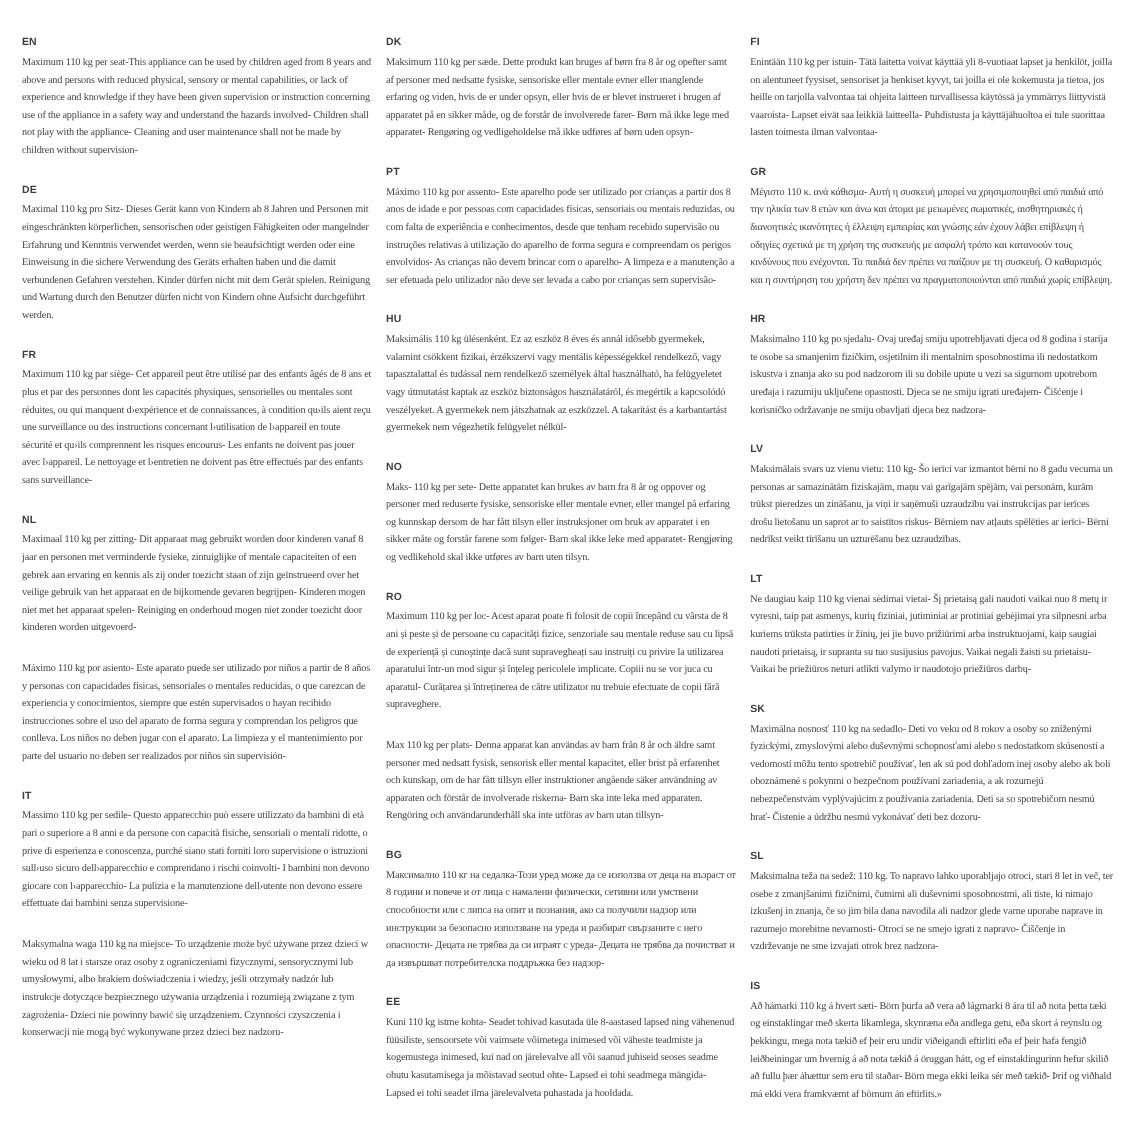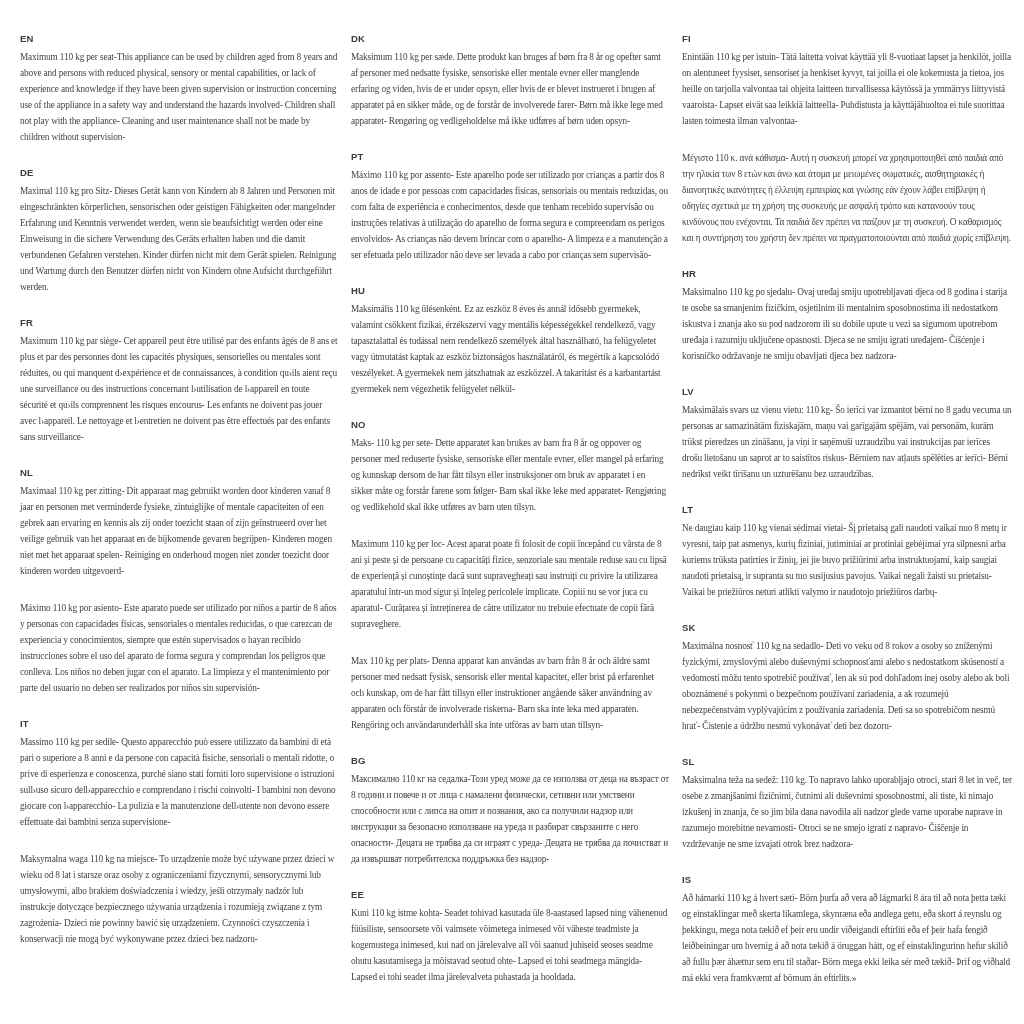--- a/index.html
+++ b/index.html
@@ -86,20 +86,21 @@
     </section>
     <section class="lang-section">
       <h2 class="lang-code">HU</h2>
       <p class="lang-text">Maksimális 110 kg ülésenként. Ez az eszköz 8 éves és annál idősebb gyermekek, valamint csökkent fizikai, érzékszervi vagy mentális képességekkel rendelkező, vagy tapasztalattal és tudással nem rendelkező személyek által használható, ha felügyeletet vagy útmutatást kaptak az eszköz biztonságos használatáról, és megértik a kapcsolódó veszélyeket. A gyermekek nem játszhatnak az eszközzel. A takarítást és a karbantartást gyermekek nem végezhetik felügyelet nélkül-</p>
     </section>
     <section class="lang-section">
       <h2 class="lang-code">NO</h2>
       <p class="lang-text">Maks- 110 kg per sete- Dette apparatet kan brukes av barn fra 8 år og oppover og personer med reduserte fysiske, sensoriske eller mentale evner, eller mangel på erfaring og kunnskap dersom de har fått tilsyn eller instruksjoner om bruk av apparatet i en sikker måte og forstår farene som følger- Barn skal ikke leke med apparatet- Rengjøring og vedlikehold skal ikke utføres av barn uten tilsyn.</p>
     </section>
     <section class="lang-section">
+      <h2 class="lang-code">RO</h2>
       <p class="lang-text">Maximum 110 kg per loc- Acest aparat poate fi folosit de copii începând cu vârsta de 8 ani și peste și de persoane cu capacități fizice, senzoriale sau mentale reduse sau cu lipsă de experiență și cunoștințe dacă sunt supravegheați sau instruiți cu privire la utilizarea aparatului într-un mod sigur și înțeleg pericolele implicate. Copiii nu se vor juca cu aparatul- Curățarea și întreținerea de către utilizator nu trebuie efectuate de copii fără supraveghere.</p>
     </section>
     <section class="lang-section">
       <p class="lang-text">Max 110 kg per plats- Denna apparat kan användas av barn från 8 år och äldre samt personer med nedsatt fysisk, sensorisk eller mental kapacitet, eller brist på erfarenhet och kunskap, om de har fått tillsyn eller instruktioner angående säker användning av apparaten och förstår de involverade riskerna- Barn ska inte leka med apparaten. Rengöring och användarunderhåll ska inte utföras av barn utan tillsyn-</p>
     </section>
     <section class="lang-section">
       <h2 class="lang-code">BG</h2>
       <p class="lang-text">Максимално 110 кг на седалка-Този уред може да се използва от деца на възраст от 8 години и повече и от лица с намалени физически, сетивни или умствени способности или с липса на опит и познания, ако са получили надзор или инструкции за безопасно използване на уреда и разбират свързаните с него опасности- Децата не трябва да си играят с уреда- Децата не трябва да почистват и да извършват потребителска поддръжка без надзор-</p>
     </section>
     <section class="lang-section">
@@ -107,20 +108,21 @@
       <p class="lang-text">Kuni 110 kg istme kohta- Seadet tohivad kasutada üle 8-aastased lapsed ning vähenenud füüsiliste, sensoorsete või vaimsete võimetega inimesed või väheste teadmiste ja kogemustega inimesed, kui nad on järelevalve all või saanud juhiseid seoses seadme ohutu kasutamisega ja mõistavad seotud ohte- Lapsed ei tohi seadmega mängida- Lapsed ei tohi seadet ilma järelevalveta puhastada ja hooldada.</p>
     </section>
   </div>
 
   <div class="col">
     <section class="lang-section">
       <h2 class="lang-code">FI</h2>
       <p class="lang-text">Enintään 110 kg per istuin- Tätä laitetta voivat käyttää yli 8-vuotiaat lapset ja henkilöt, joilla on alentuneet fyysiset, sensoriset ja henkiset kyvyt, tai joilla ei ole kokemusta ja tietoa, jos heille on tarjolla valvontaa tai ohjeita laitteen turvallisessa käytössä ja ymmärrys liittyvistä vaaroista- Lapset eivät saa leikkiä laitteella- Puhdistusta ja käyttäjähuoltoa ei tule suorittaa lasten toimesta ilman valvontaa-</p>
     </section>
     <section class="lang-section">
+      <h2 class="lang-code">GR</h2>
       <p class="lang-text">Μέγιστο 110 κ. ανά κάθισμα- Αυτή η συσκευή μπορεί να χρησιμοποιηθεί από παιδιά από την ηλικία των 8 ετών και άνω και άτομα με μειωμένες σωματικές, αισθητηριακές ή διανοητικές ικανότητες ή έλλειψη εμπειρίας και γνώσης εάν έχουν λάβει επίβλεψη ή οδηγίες σχετικά με τη χρήση της συσκευής με ασφαλή τρόπο και κατανοούν τους κινδύνους που ενέχονται. Τα παιδιά δεν πρέπει να παίζουν με τη συσκευή. Ο καθαρισμός και η συντήρηση του χρήστη δεν πρέπει να πραγματοποιούνται από παιδιά χωρίς επίβλεψη.</p>
     </section>
     <section class="lang-section">
       <h2 class="lang-code">HR</h2>
       <p class="lang-text">Maksimalno 110 kg po sjedalu- Ovaj uređaj smiju upotrebljavati djeca od 8 godina i starija te osobe sa smanjenim fizičkim, osjetilnim ili mentalnim sposobnostima ili nedostatkom iskustva i znanja ako su pod nadzorom ili su dobile upute u vezi sa sigurnom upotrebom uređaja i razumiju uključene opasnosti. Djeca se ne smiju igrati uređajem- Čišćenje i korisničko održavanje ne smiju obavljati djeca bez nadzora-</p>
     </section>
     <section class="lang-section">
       <h2 class="lang-code">LV</h2>
       <p class="lang-text">Maksimālais svars uz vienu vietu: 110 kg- Šo ierīci var izmantot bērni no 8 gadu vecuma un personas ar samazinātām fiziskajām, maņu vai garīgajām spējām, vai personām, kurām trūkst pieredzes un zināšanu, ja viņi ir saņēmuši uzraudzību vai instrukcijas par ierīces drošu lietošanu un saprot ar to saistītos riskus- Bērniem nav atļauts spēlēties ar ierīci- Bērni nedrīkst veikt tīrīšanu un uzturēšanu bez uzraudzības.</p>
     </section>

